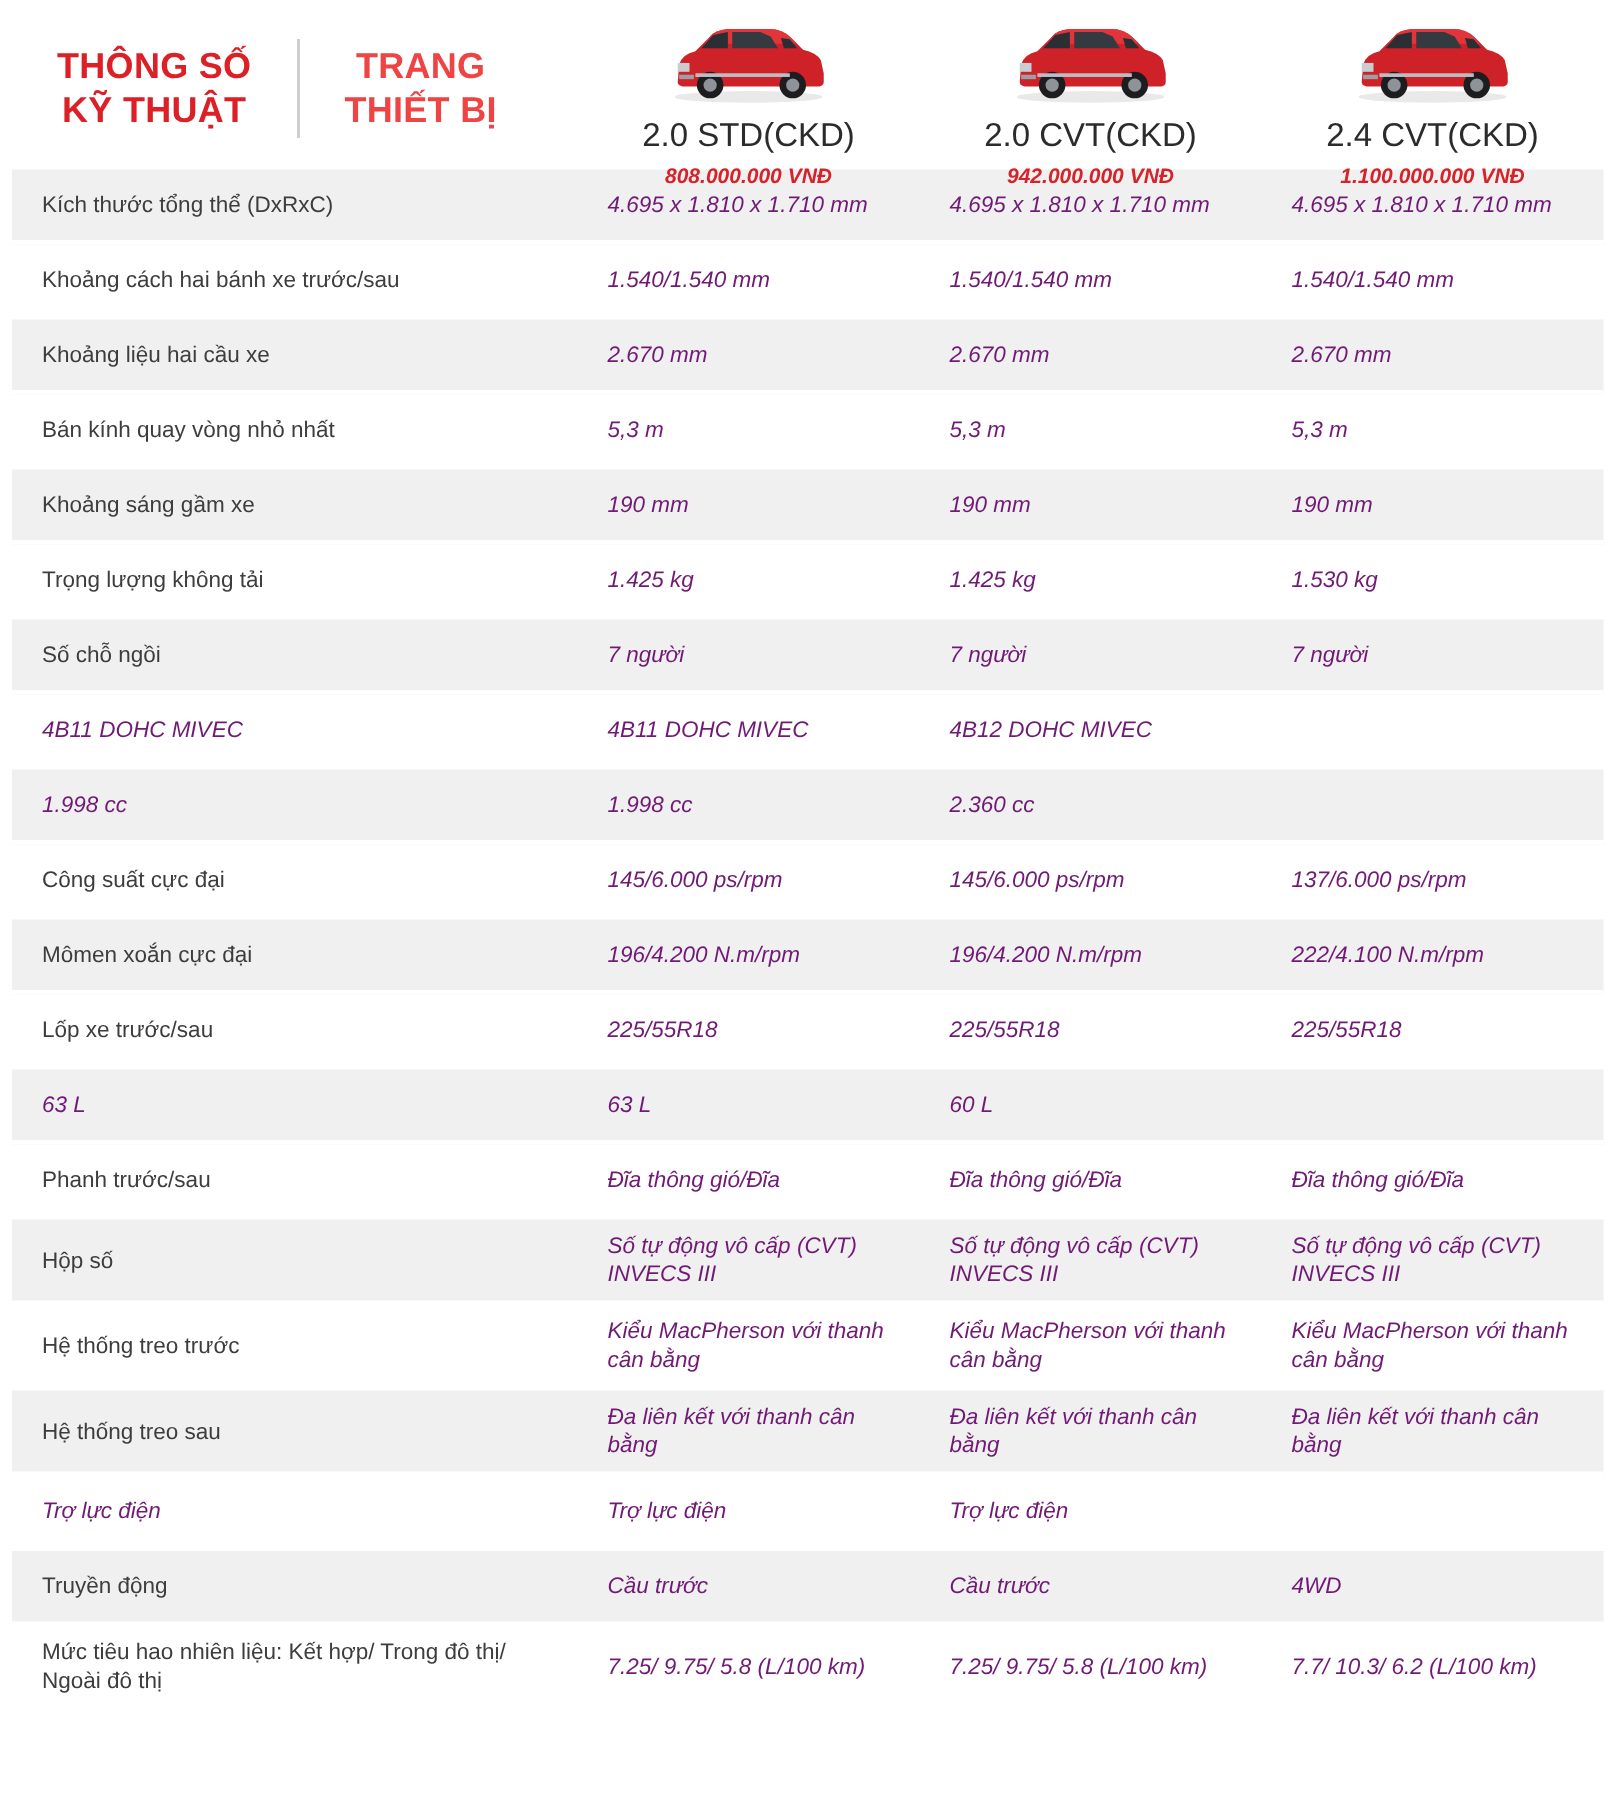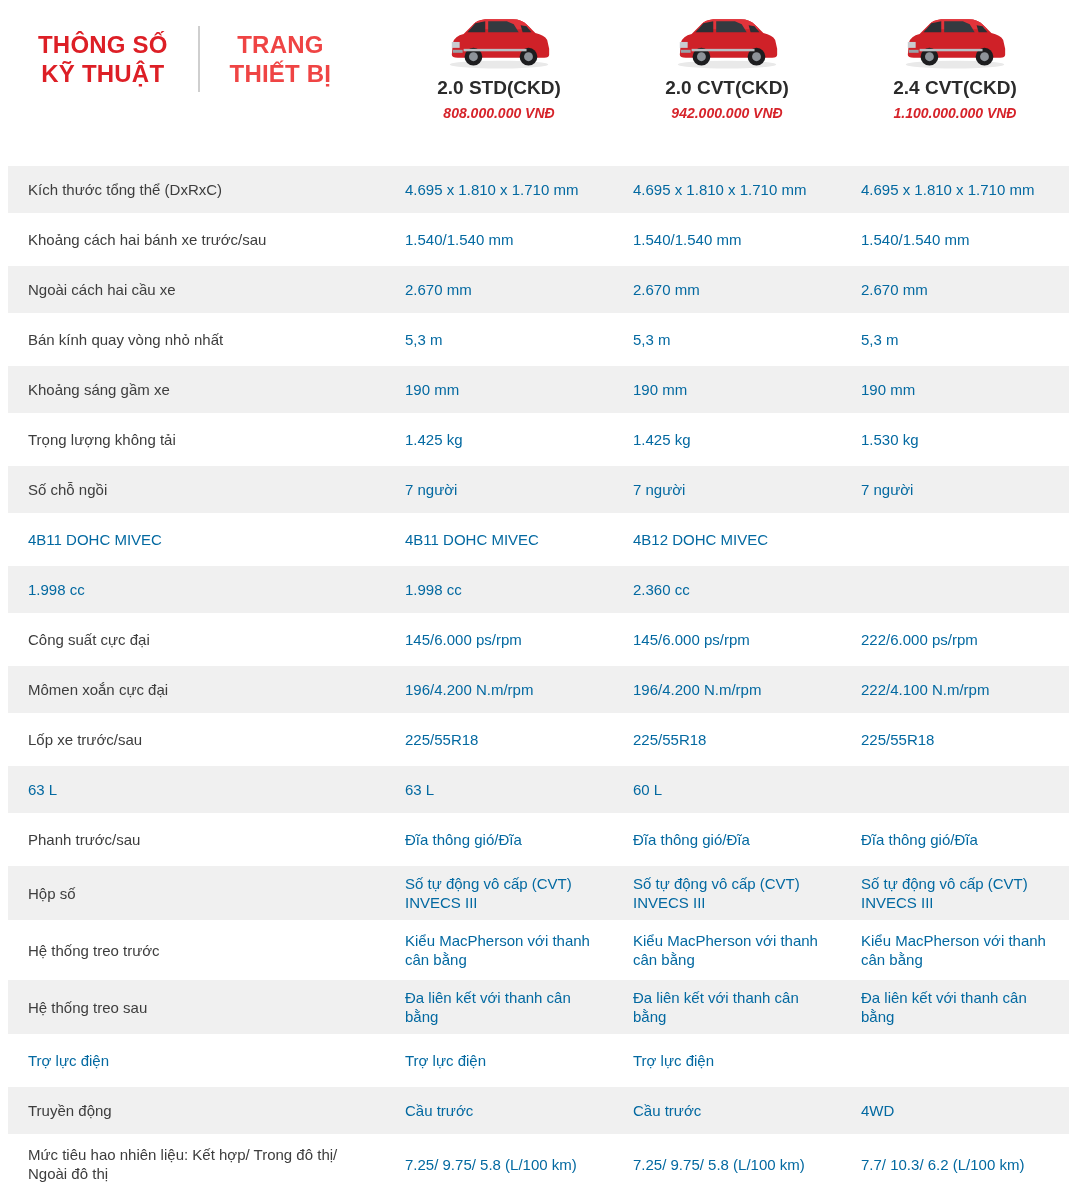--- a/index.html
+++ b/index.html
@@ -5,21 +5,21 @@
   * { box-sizing: border-box; margin: 0; padding: 0; }
   html, body { background: #ffffff; }
   body {
     width: 1081px; height: 1200px;
     overflow: hidden;
     font-family: "Liberation Sans", sans-serif;
     color: #3d3d3d;
     position: relative;
   }
   
-  .header { position: relative; height: 166px; width: 1081px; }
+  .header { position: relative; height: 113px; width: 1081px; }
   .tabs {
     position: absolute; left: 38px; top: 26px;
     display: flex; align-items: center;
   }
   .tab {
     font-weight: bold; font-size: 24px; line-height: 29px;
     white-space: pre-line; text-align: center; cursor: pointer;
     letter-spacing: 0.2px;
   }
   .tab-active { color: #dd1f26; }
@@ -27,37 +27,37 @@
   .tab-divider { width: 2px; height: 66px; background: #cfcfcf; margin: 0 30px; }
   .variants {
     position: absolute; top: 6px; left: 8px; width: 1061px;
     display: grid; grid-template-columns: 377px 228px 228px 228px;
   }
   .variant {
     display: flex; flex-direction: column; align-items: center;
     padding-top: 2px;
   }
   .variant .car { width: 118px; height: 64px; }
-  .variant-name { font-size: 19px; font-weight: bold; color: #2b2b2b; margin-top: 5px; }
+  .variant-name { font-size: 22px; font-weight: normal; color: #2b2b2b; margin-top: 5px; }
   .variant-price { font-size: 14px; font-weight: bold; color: #d6232a; margin-top: 6px; font-style: italic; }
   
   .spec-table { margin: 0 10px 0 8px; width: 1061px; }
   .row {
     display: grid; grid-template-columns: 377px 228px 228px 228px;
     align-items: center;
     min-height: 50px;
     padding: 8px 0;
     border-bottom: 3px solid #ffffff;
     font-size: 15px;
     line-height: 19px;
   }
   .row:nth-child(odd) { background: #f0f0f0; }
   .cell { padding-left: 20px; padding-right: 10px; }
   .label { color: #3d3d3d; }
-  .value { color: #0369a1; }
+  .value { color: #701a75; font-style: italic; }
 </style>
 </head>
 <body>
 
 <svg width="0" height="0" style="position:absolute">
   <defs>
     <g id="suv">
       <ellipse cx="60" cy="56" rx="50" ry="4" fill="#e9e9e9"></ellipse>
       <path d="M12,46 L13,34 Q15,27 24,25 L34,15 Q37,11 46,10 L74,10 Q83,10 89,16 L97,24
                Q106,26 109,31 L111,40 L111,46 Q111,49 106,49 L18,49 Q12,49 12,46 Z" fill="#cf2128"></path>
@@ -121,21 +121,21 @@
     <div class="cell value">4.695 x 1.810 x 1.710 mm</div>
     <div class="cell value">4.695 x 1.810 x 1.710 mm</div>
   </div>
   <div class="row">
     <div class="cell label">Khoảng cách hai bánh xe trước/sau</div>
     <div class="cell value">1.540/1.540 mm</div>
     <div class="cell value">1.540/1.540 mm</div>
     <div class="cell value">1.540/1.540 mm</div>
   </div>
   <div class="row">
-    <div class="cell label">Ngoài cách hai cầu xe</div>
+    <div class="cell label">Khoảng liệu hai cầu xe</div>
     <div class="cell value">2.670 mm</div>
     <div class="cell value">2.670 mm</div>
     <div class="cell value">2.670 mm</div>
   </div>
   <div class="row">
     <div class="cell label">Bán kính quay vòng nhỏ nhất</div>
     <div class="cell value">5,3 m</div>
     <div class="cell value">5,3 m</div>
     <div class="cell value">5,3 m</div>
   </div>
@@ -164,21 +164,21 @@
   </div>
   <div class="row">
     <div class="cell value">1.998 cc</div>
     <div class="cell value">1.998 cc</div>
     <div class="cell value">2.360 cc</div>
   </div>
   <div class="row">
     <div class="cell label">Công suất cực đại</div>
     <div class="cell value">145/6.000 ps/rpm</div>
     <div class="cell value">145/6.000 ps/rpm</div>
-    <div class="cell value">222/6.000 ps/rpm</div>
+    <div class="cell value">137/6.000 ps/rpm</div>
   </div>
   <div class="row">
     <div class="cell label">Mômen xoắn cực đại</div>
     <div class="cell value">196/4.200 N.m/rpm</div>
     <div class="cell value">196/4.200 N.m/rpm</div>
     <div class="cell value">222/4.100 N.m/rpm</div>
   </div>
   <div class="row">
     <div class="cell label">Lốp xe trước/sau</div>
     <div class="cell value">225/55R18</div>

